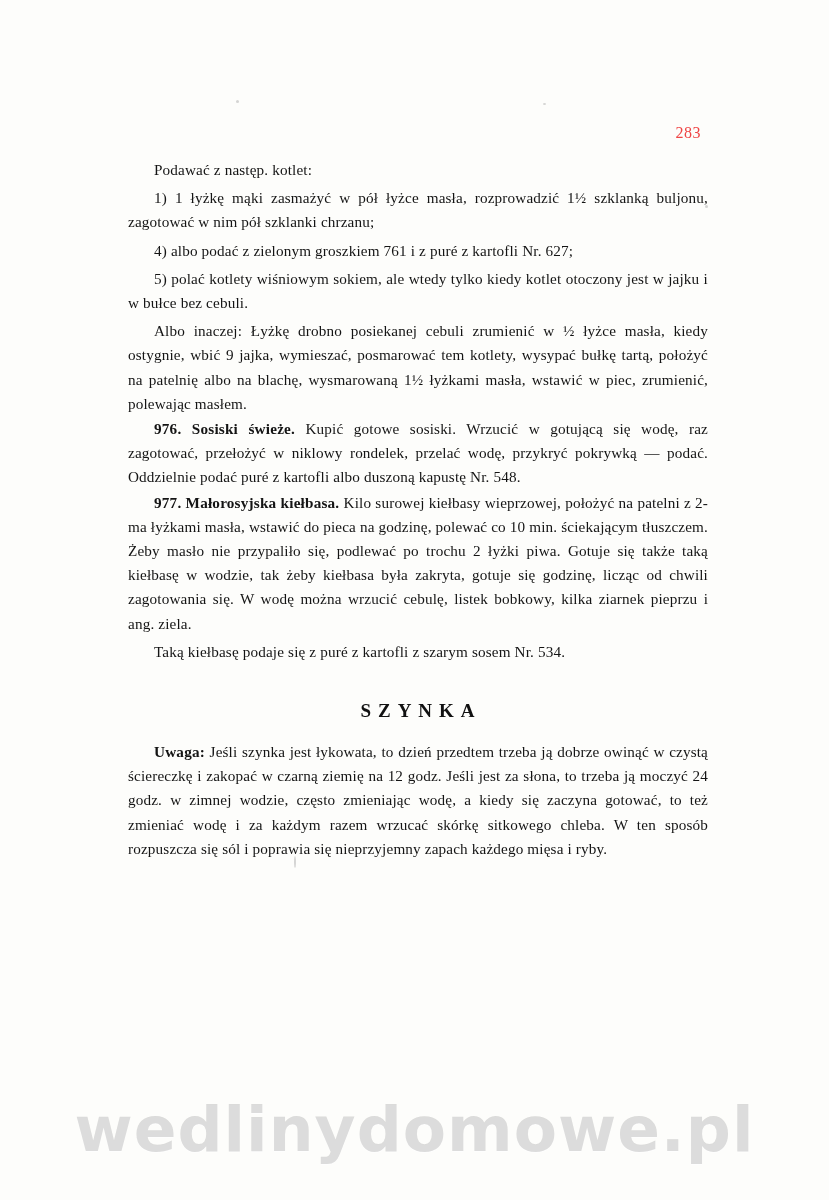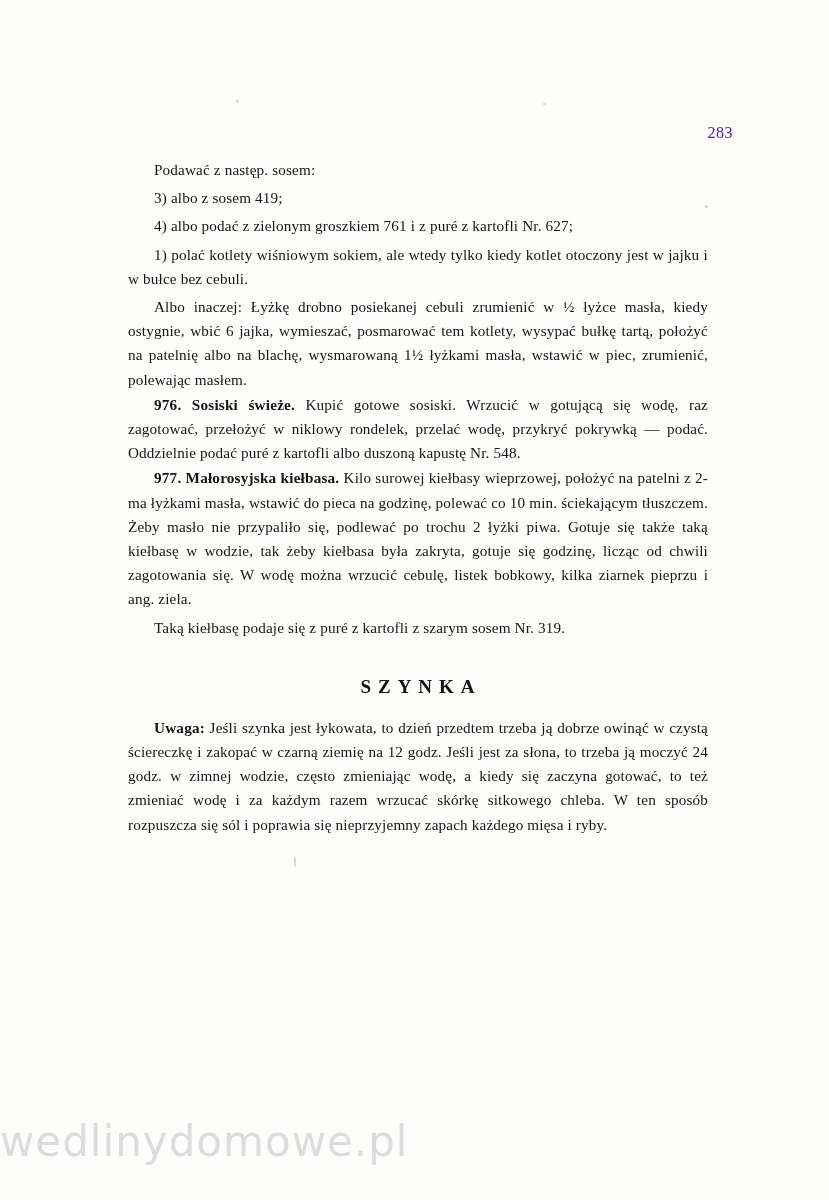--- a/index.html
+++ b/index.html
@@ -16,24 +16,24 @@
     overflow: hidden;
   }
   .page {
     position: absolute;
     inset: 0;
     background: #fdfdfb;
   }
   .page-number {
     position: absolute;
     top: 124px;
-    right: 96px;
+    right: 128px;
     font-size: 16px;
     letter-spacing: 0.5px;
-    color: #4c1d95;
+    color: #ef4444;
   }
   .content {
     position: absolute;
     left: 128px;
     top: 158px;
     width: 580px;
   }
   p {
     margin: 0 0 1px 0;
     font-size: 15.2px;
@@ -60,24 +60,24 @@
     font-weight: bold;
     letter-spacing: 7px;
     color: #111;
     padding-left: 6px;
   }
   .watermark {
     position: absolute;
     left: 0;
     right: 0;
     bottom: 34px;
-    text-align: left;
+    text-align: center;
     font-family: "DejaVu Sans", sans-serif;
-    font-weight: normal;
-    font-size: 42px;
+    font-weight: bold;
+    font-size: 63px;
     letter-spacing: 1px;
     color: rgba(132,132,132,0.28);
     text-shadow: 0 1px 0 rgba(255,255,255,0.65);
     user-select: none;
     white-space: nowrap;
   }
   .speck {
     position: absolute;
     background: rgba(120,120,120,0.30);
     border-radius: 50%;
@@ -90,31 +90,31 @@
 
   <div class="speck" style="left:236px;top:100px;width:3px;height:3px;"></div>
   <div class="speck" style="left:543px;top:103px;width:3px;height:2px;"></div>
   <div class="speck" style="left:294px;top:856px;width:2px;height:12px;"></div>
   <div class="speck" style="left:705px;top:205px;width:3px;height:3px;"></div>
 
   <div class="page-number">283</div>
 
   <div class="content">
 
-    <p class="indent">Podawać z nastęр. sosem:</p>
-    <p class="indent gap-sm">3) albo z sosem 419;</p>
+    <p class="indent">Podawać z nastęр. kotlet:</p>
+    <p class="indent gap-sm">1) 1 łyżkę mąki zasmażyć w pół łyżce masła, rozprowadzić 1½ szklanką buljonu, zagotować w nim pół szklanki chrzanu;</p>
     <p class="indent gap-sm">4) albo podać z zielonym groszkiem 761 i z puré z kartofli Nr. 627;</p>
-    <p class="indent gap-sm">1) polać kotlety wiśniowym sokiem, ale wtedy tylko  kiedy  kotlet otoczony jest w jajku i w bułce bez cebuli.</p>
-    <p class="indent gap-sm">Albo inaczej: Łyżkę drobno posiekanej cebuli zrumienić w ½ łyżce masła, kiedy ostygnie, wbić 6 jajka, wymieszać, posmarować tem kotlety, wysypać bułkę tartą, położyć na patelnię albo na blachę,  wysmarowaną 1½ łyżkami masła, wstawić w piec, zrumienić, polewając masłem.</p>
+    <p class="indent gap-sm">5) polać kotlety wiśniowym sokiem, ale wtedy tylko  kiedy  kotlet otoczony jest w jajku i w bułce bez cebuli.</p>
+    <p class="indent gap-sm">Albo inaczej: Łyżkę drobno posiekanej cebuli zrumienić w ½ łyżce masła, kiedy ostygnie, wbić 9 jajka, wymieszać, posmarować tem kotlety, wysypać bułkę tartą, położyć na patelnię albo na blachę,  wysmarowaną 1½ łyżkami masła, wstawić w piec, zrumienić, polewając masłem.</p>
 
     <p class="indent gap-md"><b class="run-in">976.</b> <b class="run-in">Sosiski świeże.</b><span> Kupić gotowe sosiski. Wrzucić w gotującą się wodę, raz zagotować, przełożyć w niklowy rondelek, przelać wodę, przykryć pokrywką — podać. Oddzielnie podać puré z kartofli albo duszoną kapustę Nr. 548.</span></p>
 
     <p class="indent gap-md"><b class="run-in">977.</b> <b class="run-in">Małorosyjska kiełbasa.</b><span> Kilo surowej kiełbasy wieprzowej, położyć na patelni z 2-ma łyżkami masła, wstawić do pieca na godzinę, polewać co 10 min. ściekającym tłuszczem. Żeby masło nie przypaliło się, podlewać po trochu 2 łyżki piwa. Gotuje się także taką kiełbasę w wodzie, tak żeby kiełbasa była zakryta, gotuje się godzinę, licząc od chwili zagotowania się.  W wodę można wrzucić cebulę, listek bobkowy, kilka ziarnek pieprzu i ang. ziela.</span></p>
 
-    <p class="indent gap-sm">Taką kiełbasę podaje się z puré z kartofli z szarym sosem Nr. 319.</p>
+    <p class="indent gap-sm">Taką kiełbasę podaje się z puré z kartofli z szarym sosem Nr. 534.</p>
 
 
     <div class="section-title">SZYNKA</div>
 
     <p class="indent"><b class="run-in">Uwaga:</b><span> Jeśli szynka jest łykowata, to dzień przedtem trzeba ją dobrze owinąć w czystą ściereczkę i zakopać w czarną ziemię na 12 godz. Jeśli jest za słona, to trzeba ją moczyć 24 godz. w zimnej wodzie, często zmieniając wodę, a kiedy się zaczyna gotować, to też zmieniać wodę i za każdym razem wrzucać skórkę sitkowego chleba. W ten sposób rozpuszcza się sól i poprawia się nieprzyjemny zapach każdego mięsa i ryby.</span></p>
 
   </div>
 
   <div class="watermark">wedlinydomowe.pl</div>
 

